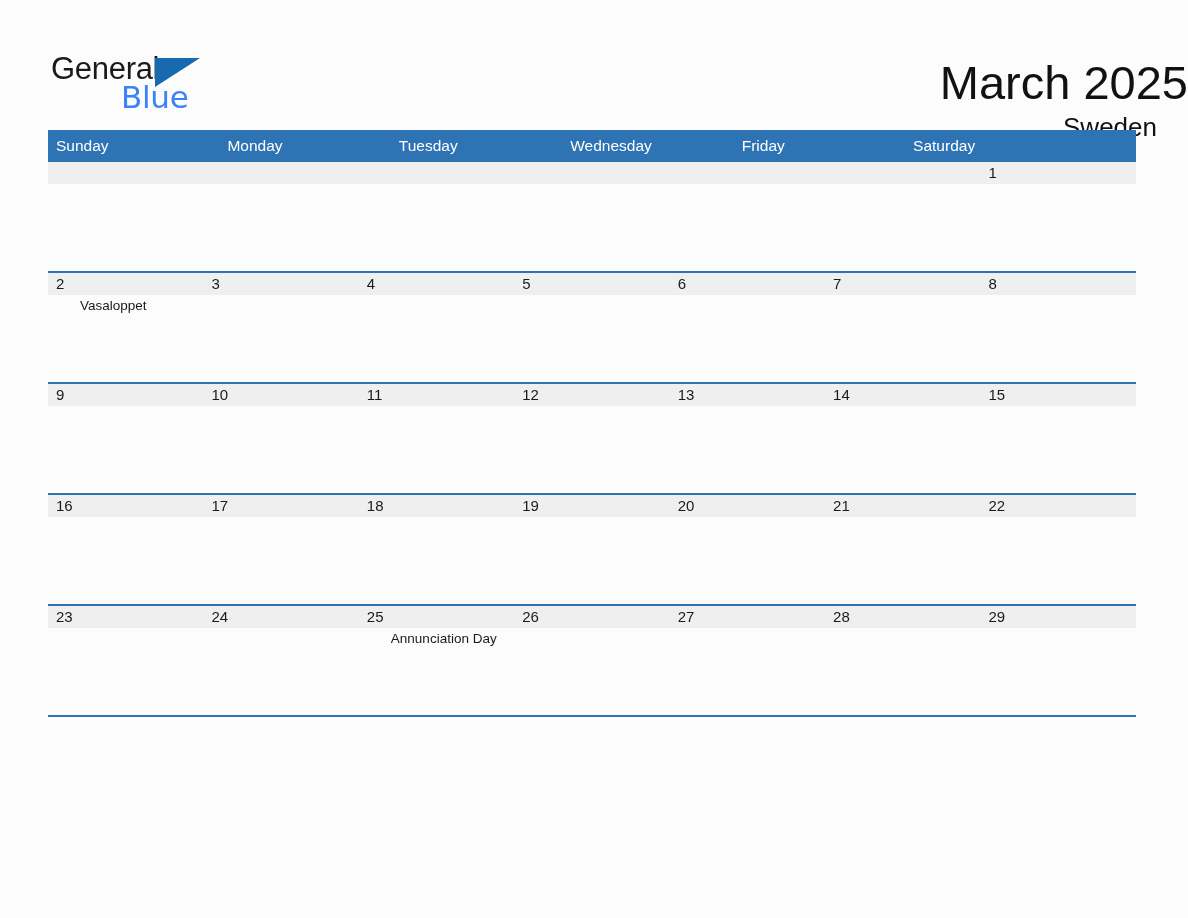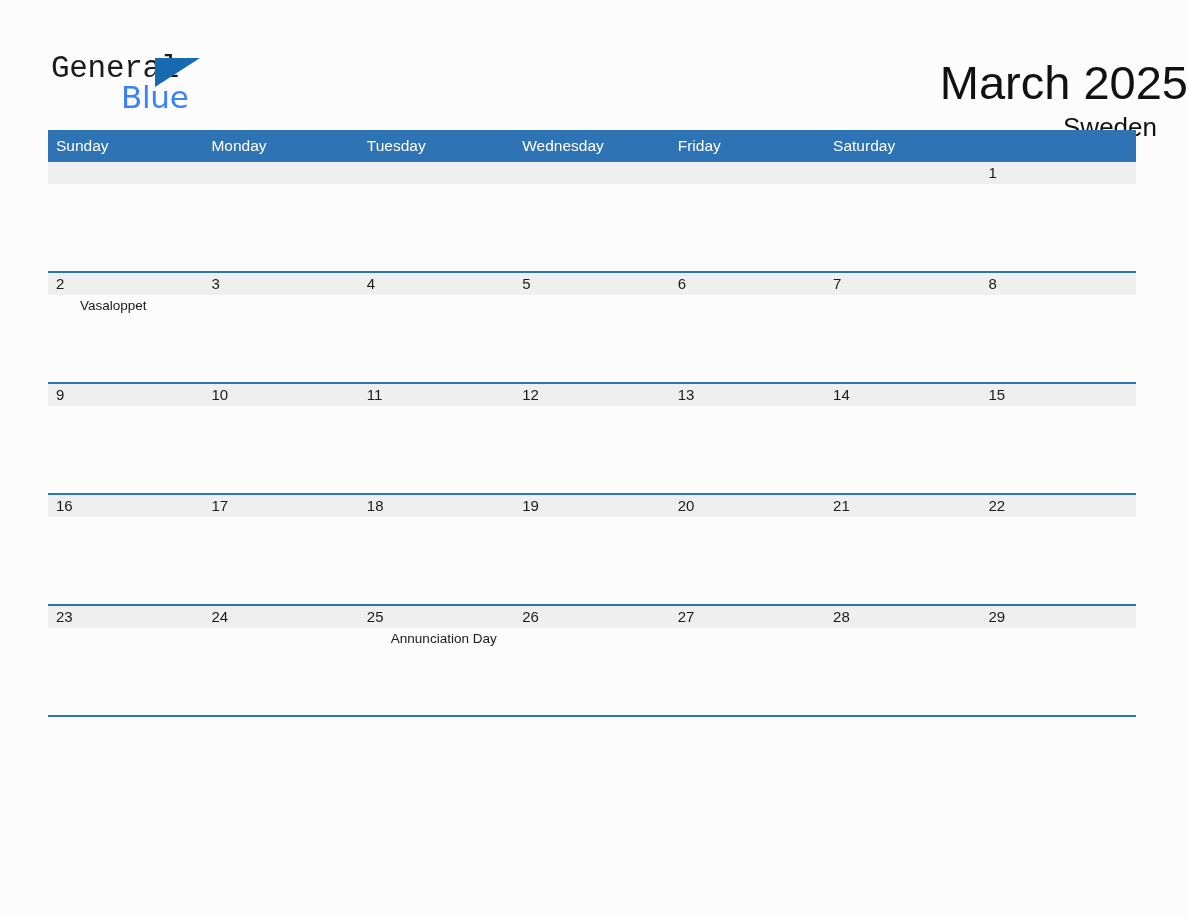--- a/index.html
+++ b/index.html
@@ -38,21 +38,21 @@
     height: 62px;
   }
   .logo-general {
     position: absolute;
     left: 0;
     top: 0;
     font-size: 31px;
     line-height: 34px;
     color: #1a1a1a;
     letter-spacing: -0.3px;
-    font-family: Liberation Mono, monospace;
+    font-family: Liberation Sans, sans-serif;
     font-weight: 400;
   }
   .logo-tri {
     position: absolute;
     left: 104px;
     top: 6px;
     width: 0;
     height: 0;
     border-left: 45px solid #1769b0;
     border-bottom: 29px solid transparent;
@@ -99,20 +99,21 @@
     left: 48px;
     top: 130px;
     width: 1088px;
   }
 
   .dow-row {
     display: flex;
     width: 1088px;
     height: 32px;
     background: #2e73b4;
+    gap: 16px;
   }
   .dow {
     width: 155.428px;
     height: 32px;
     box-sizing: border-box;
     padding-left: 8px;
     color: #ffffff;
     font-size: 15.5px;
     line-height: 32px;
     white-space: nowrap;

